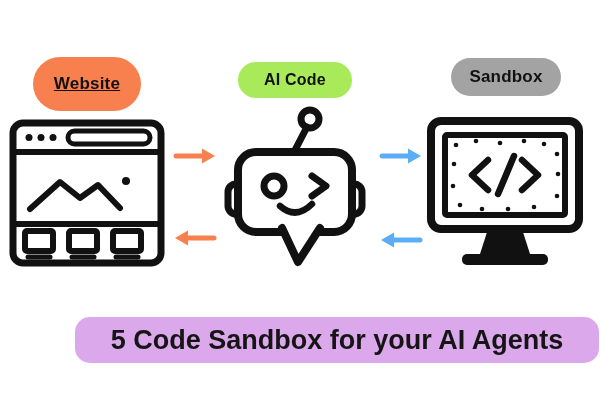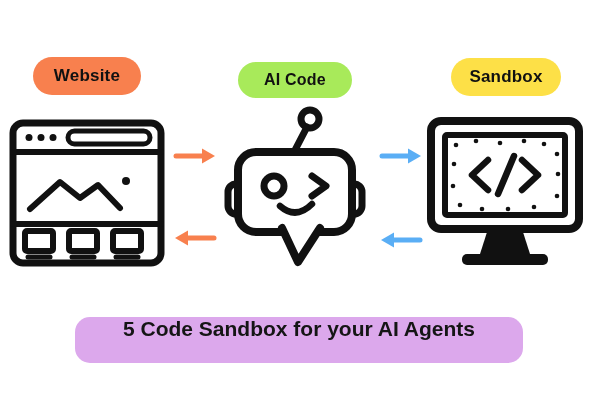--- a/index.html
+++ b/index.html
@@ -1,48 +1,48 @@
 <!DOCTYPE html>
 <html><head>
 <meta charset="utf-8">
 <style>
   html,body{margin:0;padding:0;background:#ffffff;}
   body{font-family:"Liberation Sans", sans-serif;}
   .canvas{position:relative;width:600px;height:400px;background:#ffffff;overflow:hidden;}
   .pill{position:absolute;display:flex;align-items:center;justify-content:center;
         border-radius:999px;font-weight:bold;color:#111;letter-spacing:.2px;}
-  .pill-website{left:33px;top:57px;width:108px;height:38px;font-size:17px;}
+  .pill-website{left:33px;top:57px;width:108px;height:54px;font-size:17px;text-decoration:underline;}
   .pill-agent{left:238px;top:62px;width:114px;height:36px;font-size:16px;}
   .pill-sandbox{left:451px;top:58px;width:110px;height:38px;font-size:17px;}
   .icon{position:absolute;}
   .icon-website{left:8px;top:112px;width:158px;height:158px;}
   .icon-robot{left:224px;top:106px;width:142px;height:182px;}
   .icon-monitor{left:424px;top:114px;width:162px;height:162px;}
   .arrow{position:absolute;width:44px;height:20px;}
   .arrow-wa-top{left:173px;top:146px;}
   .arrow-wa-bottom{left:173px;top:228px;}
   .arrow-as-top{left:379px;top:146px;}
   .arrow-as-bottom{left:379px;top:230px;}
-  .banner{position:absolute;left:75px;top:317px;width:448px;height:46px;border-radius:15px;
-          display:flex;align-items:flex-start;justify-content:center;font-weight:bold;
-          font-size:21px;color:#151515;}
+  .banner{position:absolute;left:75px;top:317px;width:524px;height:46px;border-radius:15px;
+          display:flex;align-items:center;justify-content:center;font-weight:bold;
+          font-size:27px;color:#151515;}
   svg{display:block;width:100%;height:100%;}
 </style>
 </head>
 <body>
 
 <div class="canvas">
 
   <div class="pill pill-website" style="background-color: rgb(248, 128, 78);">
     <span>Website</span>
   </div>
   <div class="pill pill-agent" style="background-color: rgb(168, 234, 90);">
     <span>AI Code</span>
   </div>
-  <div class="pill pill-sandbox" style="background-color: #fde047;">
+  <div class="pill pill-sandbox" style="background-color: #a3a3a3;">
     <span>Sandbox</span>
   </div>
 
   <div class="icon icon-website">
     <svg viewBox="0 0 158 158" fill="none" stroke="#111" stroke-linecap="round" stroke-linejoin="round">
       <rect x="5" y="11" width="148" height="140" rx="10" stroke-width="7" fill="#fff"></rect>
       <line x1="5" y1="40" x2="153" y2="40" stroke-width="6"></line>
       <circle cx="21" cy="25.5" r="3.5" fill="#111" stroke="none"></circle>
       <circle cx="33" cy="25.5" r="3.5" fill="#111" stroke="none"></circle>
       <circle cx="45" cy="25.5" r="3.5" fill="#111" stroke="none"></circle>

